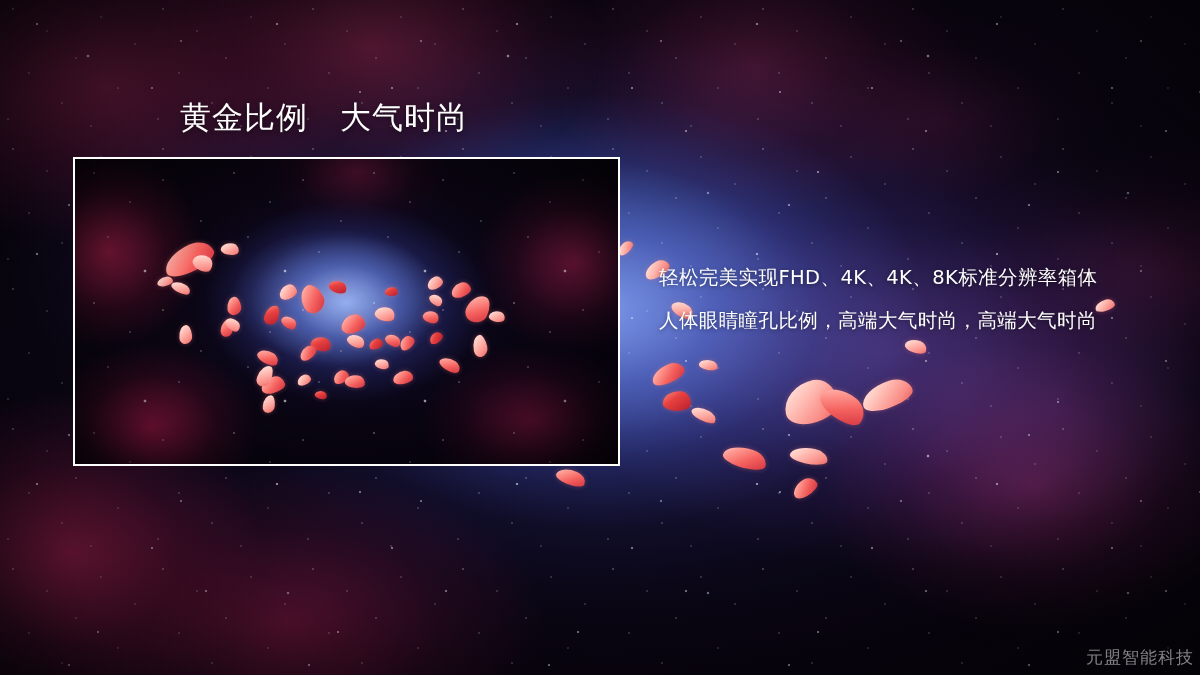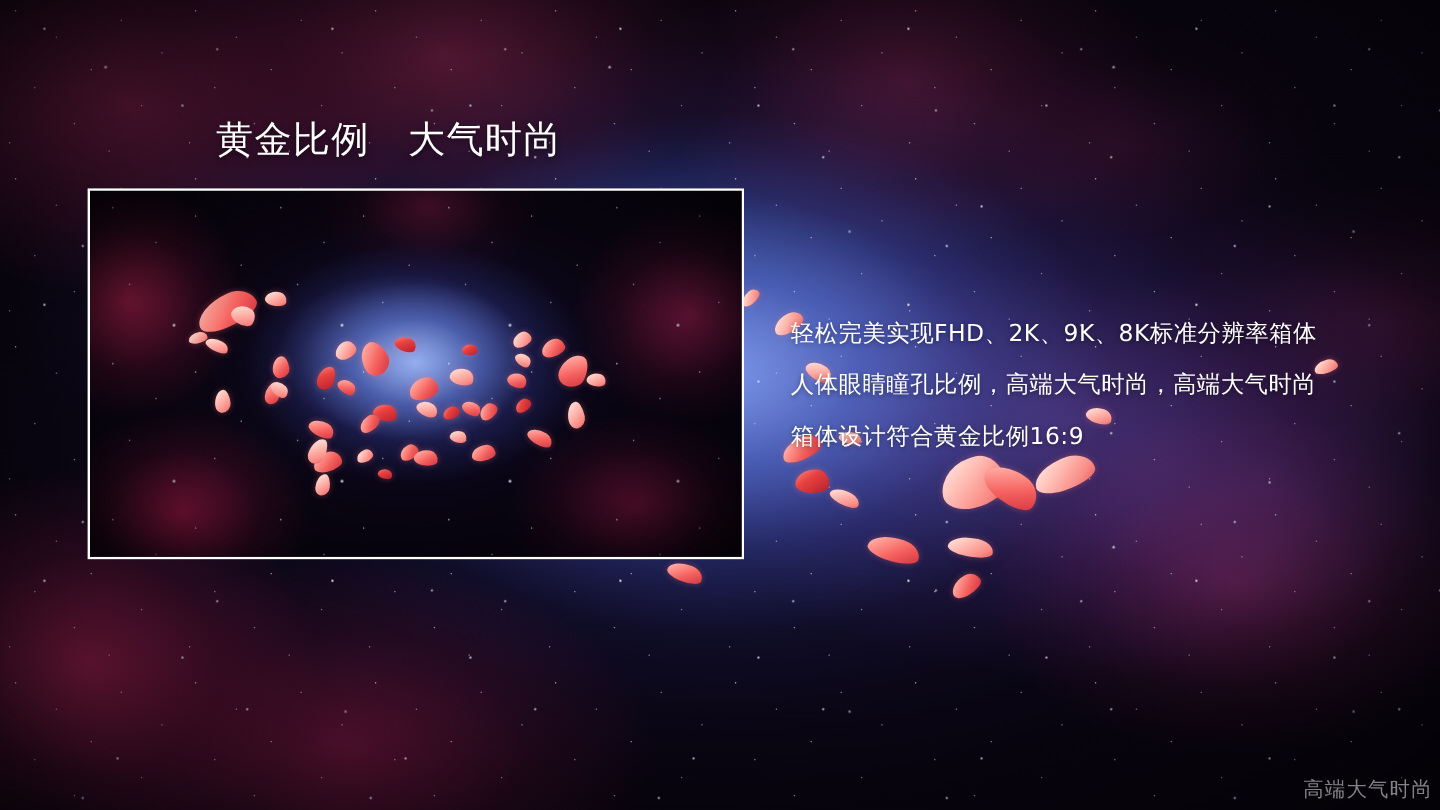--- a/index.html
+++ b/index.html
@@ -252,20 +252,19 @@
         <div class="petal pale" style="left: 188px; top: 236px; width: 12px; height: 18px; transform: rotate(6deg);"></div>
         <div class="petal pale" style="left: 222px; top: 216px; width: 14px; height: 10px; transform: rotate(-20deg);"></div>
         <div class="petal deep" style="left: 240px; top: 232px; width: 12px; height: 8px; transform: rotate(18deg);"></div>
       </div>
     <div id="panel-vignette"></div>
   </div>
 
   <div id="title-heading" style="color: rgb(255, 255, 255);">黄金比例　大气时尚</div>
 
   <div id="body-copy">
-    <div class="line" style="color: rgb(255, 255, 255);">轻松完美实现FHD、2K、9K、8K标准分辨率箱体</div>
+    <div class="line" style="color: rgb(255, 255, 255);">轻松完美实现FHD、4K、4K、8K标准分辨率箱体</div>
     <div class="line" style="color: rgb(255, 255, 255);">人体眼睛瞳孔比例，高端大气时尚，高端大气时尚</div>
-    <div class="line" style="color: rgb(255, 255, 255);">箱体设计符合黄金比例16:9</div>
   </div>
 
-  <div id="watermark">高端大气时尚</div>
+  <div id="watermark">元盟智能科技</div>
 
 </div>
 
 </body></html>

